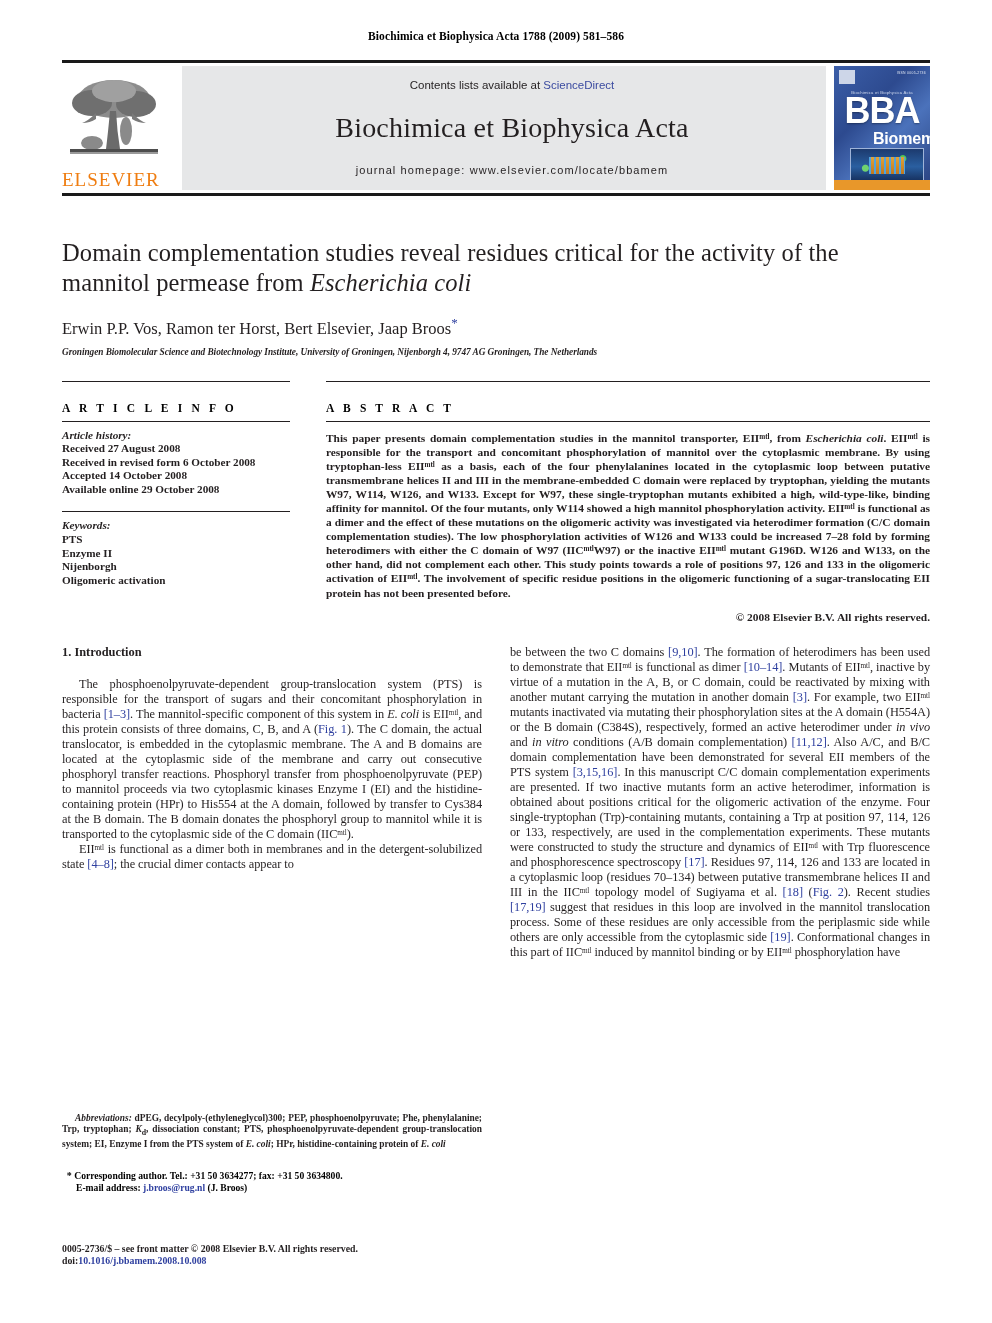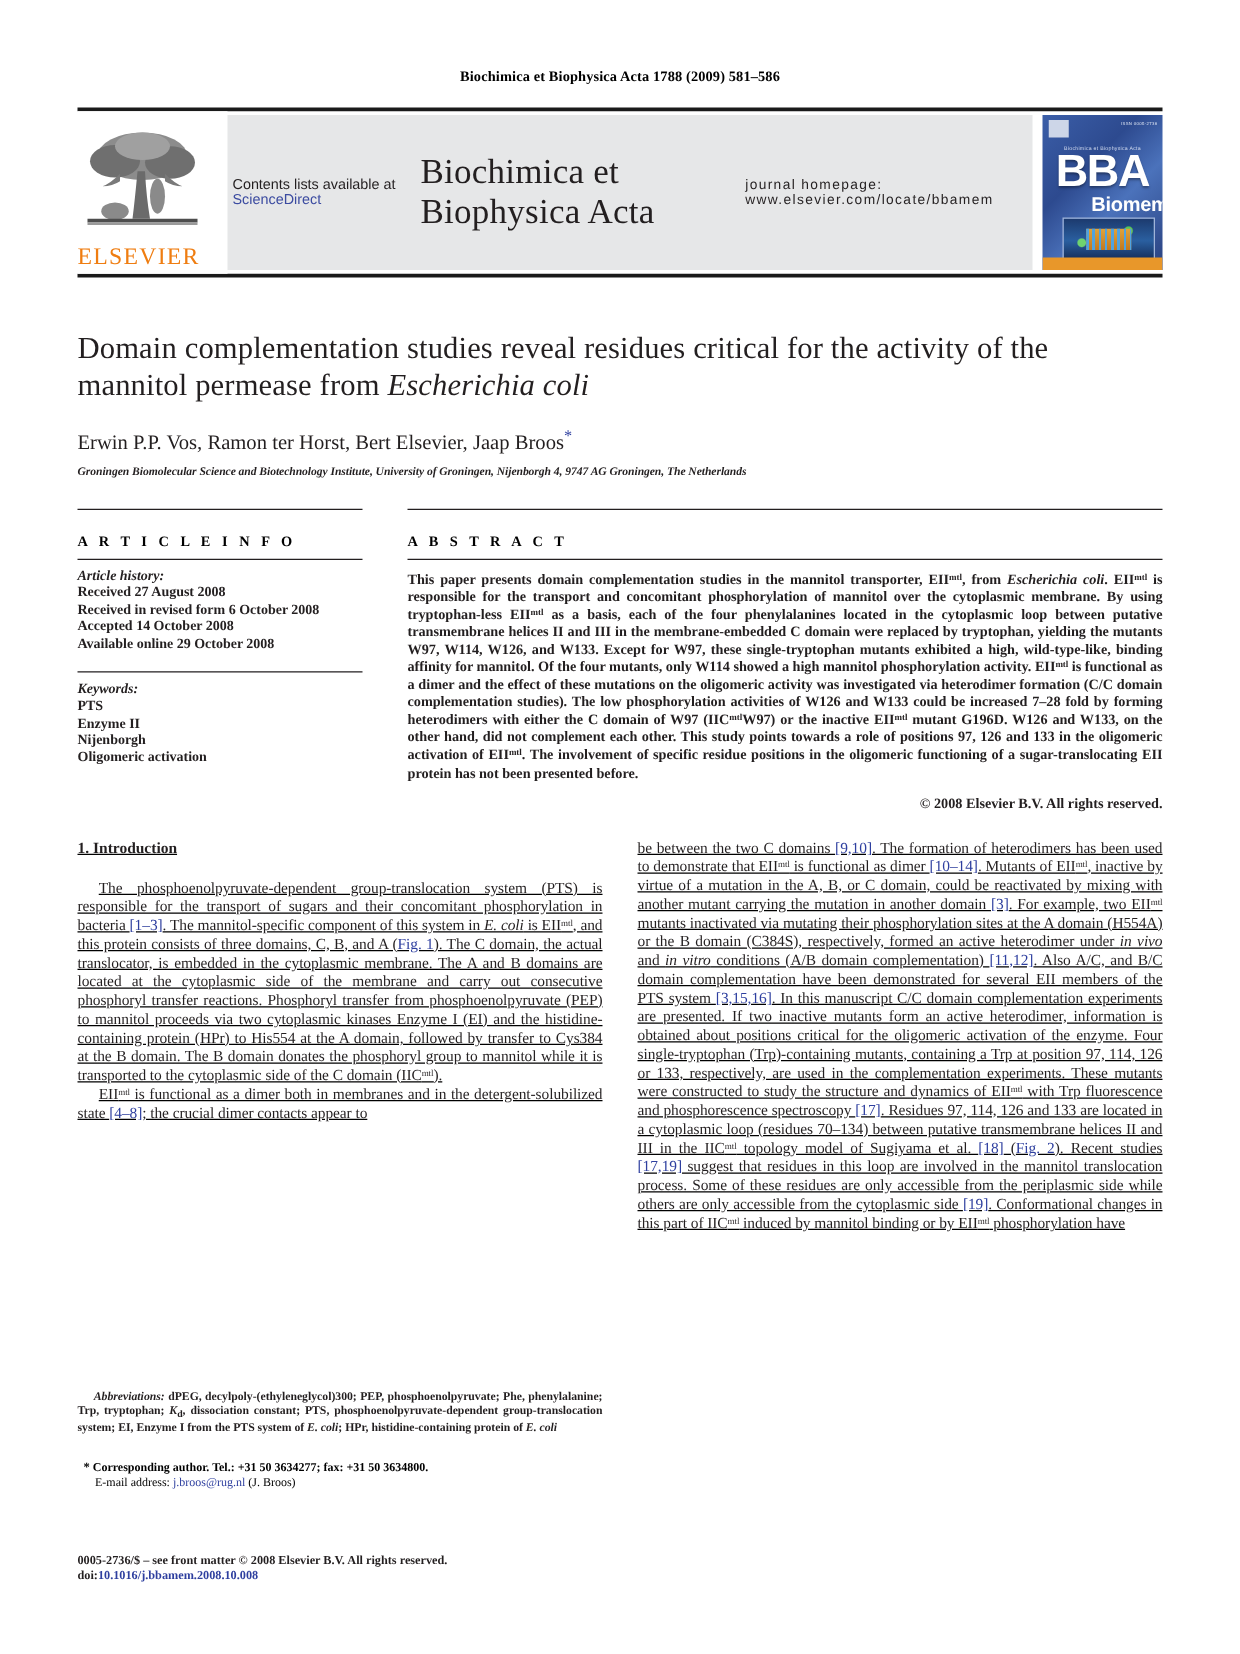--- a/index.html
+++ b/index.html
@@ -13,21 +13,21 @@
   }
   .page { position: relative; width: 992px; height: 1323px; padding: 0 62px; }
 
   
   .running-head {
     text-align: center;
     font-family: "Liberation Serif", serif;
     font-weight: bold;
     font-size: 11.5px;
     letter-spacing: .1px;
-    padding-top: 56px;
+    padding-top: 30px;
   }
 
   
   .header-band {
     margin-top: 18px;
     position: relative;
     border-top: 3px solid #1a1a1a;
     border-bottom: 3px solid #1a1a1a;
     height: 136px;
     display: flex;
@@ -45,24 +45,24 @@
     font-family: "Liberation Serif", serif;
     font-size: 19px;
     letter-spacing: 1px;
     color: #ef7d11;
     line-height: 1;
     margin-top: 1px;
   }
   .sd-box {
     flex: 1 1 auto;
     background: #e6e7e8;
-    display: flex; flex-direction: row;
+    display: flex; flex-direction: column;
     align-items: center;
     justify-content: space-between;
-    padding: 13px 0 14px 4px;
+    padding: 13px 0 14px 16px;
     margin: 3px 0;
   }
   .sd-line {
     font-family: "Liberation Sans", sans-serif;
     font-size: 11.5px;
     color: #231f20;
   }
   .sd-link { color: #3b4ba0; }
   .journal-name {
     font-family: "Liberation Serif", serif;
@@ -211,21 +211,21 @@
     font-weight: bold;
     margin-top: 11px;
     color: #231f20;
   }
 
   
   .body-cols {
     margin-top: 22px;
     display: flex;
   }
-  .bcol { width: 420px; flex: 0 0 420px; text-decoration: underline; }
+  .bcol { width: 420px; flex: 0 0 420px; }
   .bcol.right { margin-left: 28px; }
   .h-sec {
     font-size: 12.4px;
     font-weight: bold;
     margin: 0 0 17px 0;
     color: #231f20;
   }
   p.bt {
     margin: 0;
     font-size: 12.35px;
@@ -253,21 +253,21 @@
     font-size: 9.4px;
     line-height: 11.4px;
     text-align: justify;
     font-weight: bold;
     color: #231f20;
   }
   .fn .it { font-style: italic; }
   .fn-indent { text-indent: 13px; }
   .fn-corr { margin-top: 20px; font-size: 9.6px; line-height: 12px; font-weight: bold; }
   .fn-corr .star { font-size: 10px; }
-  .fn-email { padding-left: 14px; font-size: 9.6px; line-height: 12px; font-weight:normal; }
+  .fn-email { padding-left: 14px; font-size: 9.6px; line-height: 12px; font-weight:bold; }
   .issn {
     position: absolute;
     left: 62px;
     top: 1243px;
     width: 430px;
     font-size: 9.8px;
     line-height: 12.4px;
     font-weight: bold;
     color: #231f20;
   }

